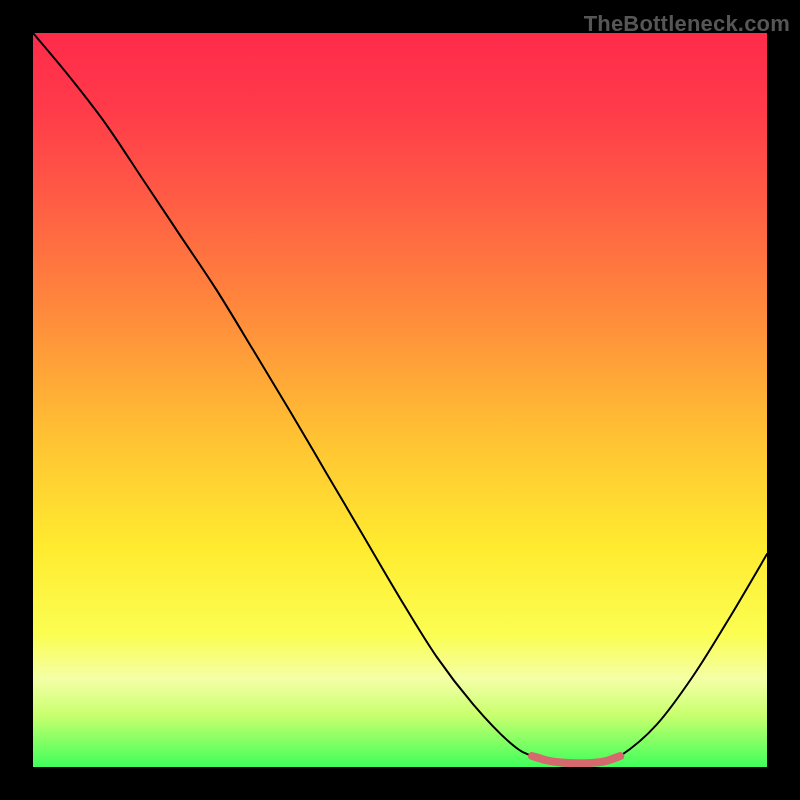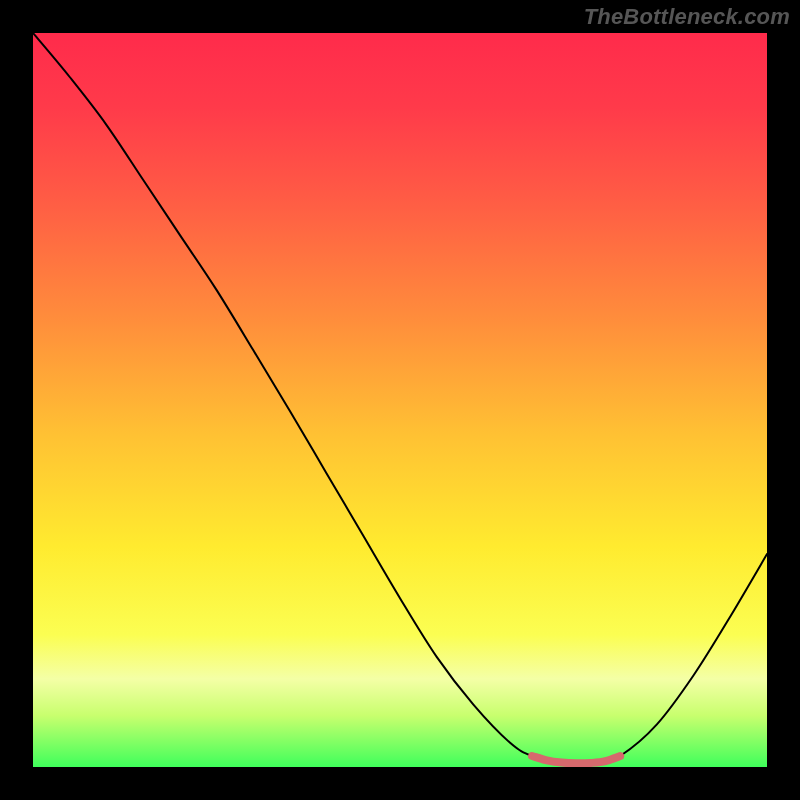--- a/index.html
+++ b/index.html
@@ -5,28 +5,27 @@
   * { margin: 0; padding: 0; box-sizing: border-box; }
   html, body { width: 800px; height: 800px; background: #000; overflow: hidden; }
   .frame {
     position: relative;
     width: 800px;
     height: 800px;
     background: #000;
   }
   .watermark {
     position: absolute;
-    top: 4px;
+    top: 11px;
     right: 10px;
     font-family: Arial, Helvetica, sans-serif;
     font-size: 22px;
     font-weight: bold;
     color: #565656;
     letter-spacing: 0.2px;
-    font-style: italic;
   }
   .plot {
     position: absolute;
     left: 33px;
     top: 33px;
     width: 734px;
     height: 734px;
     
     background: linear-gradient(to bottom,
       #ff2b4b 0%,

